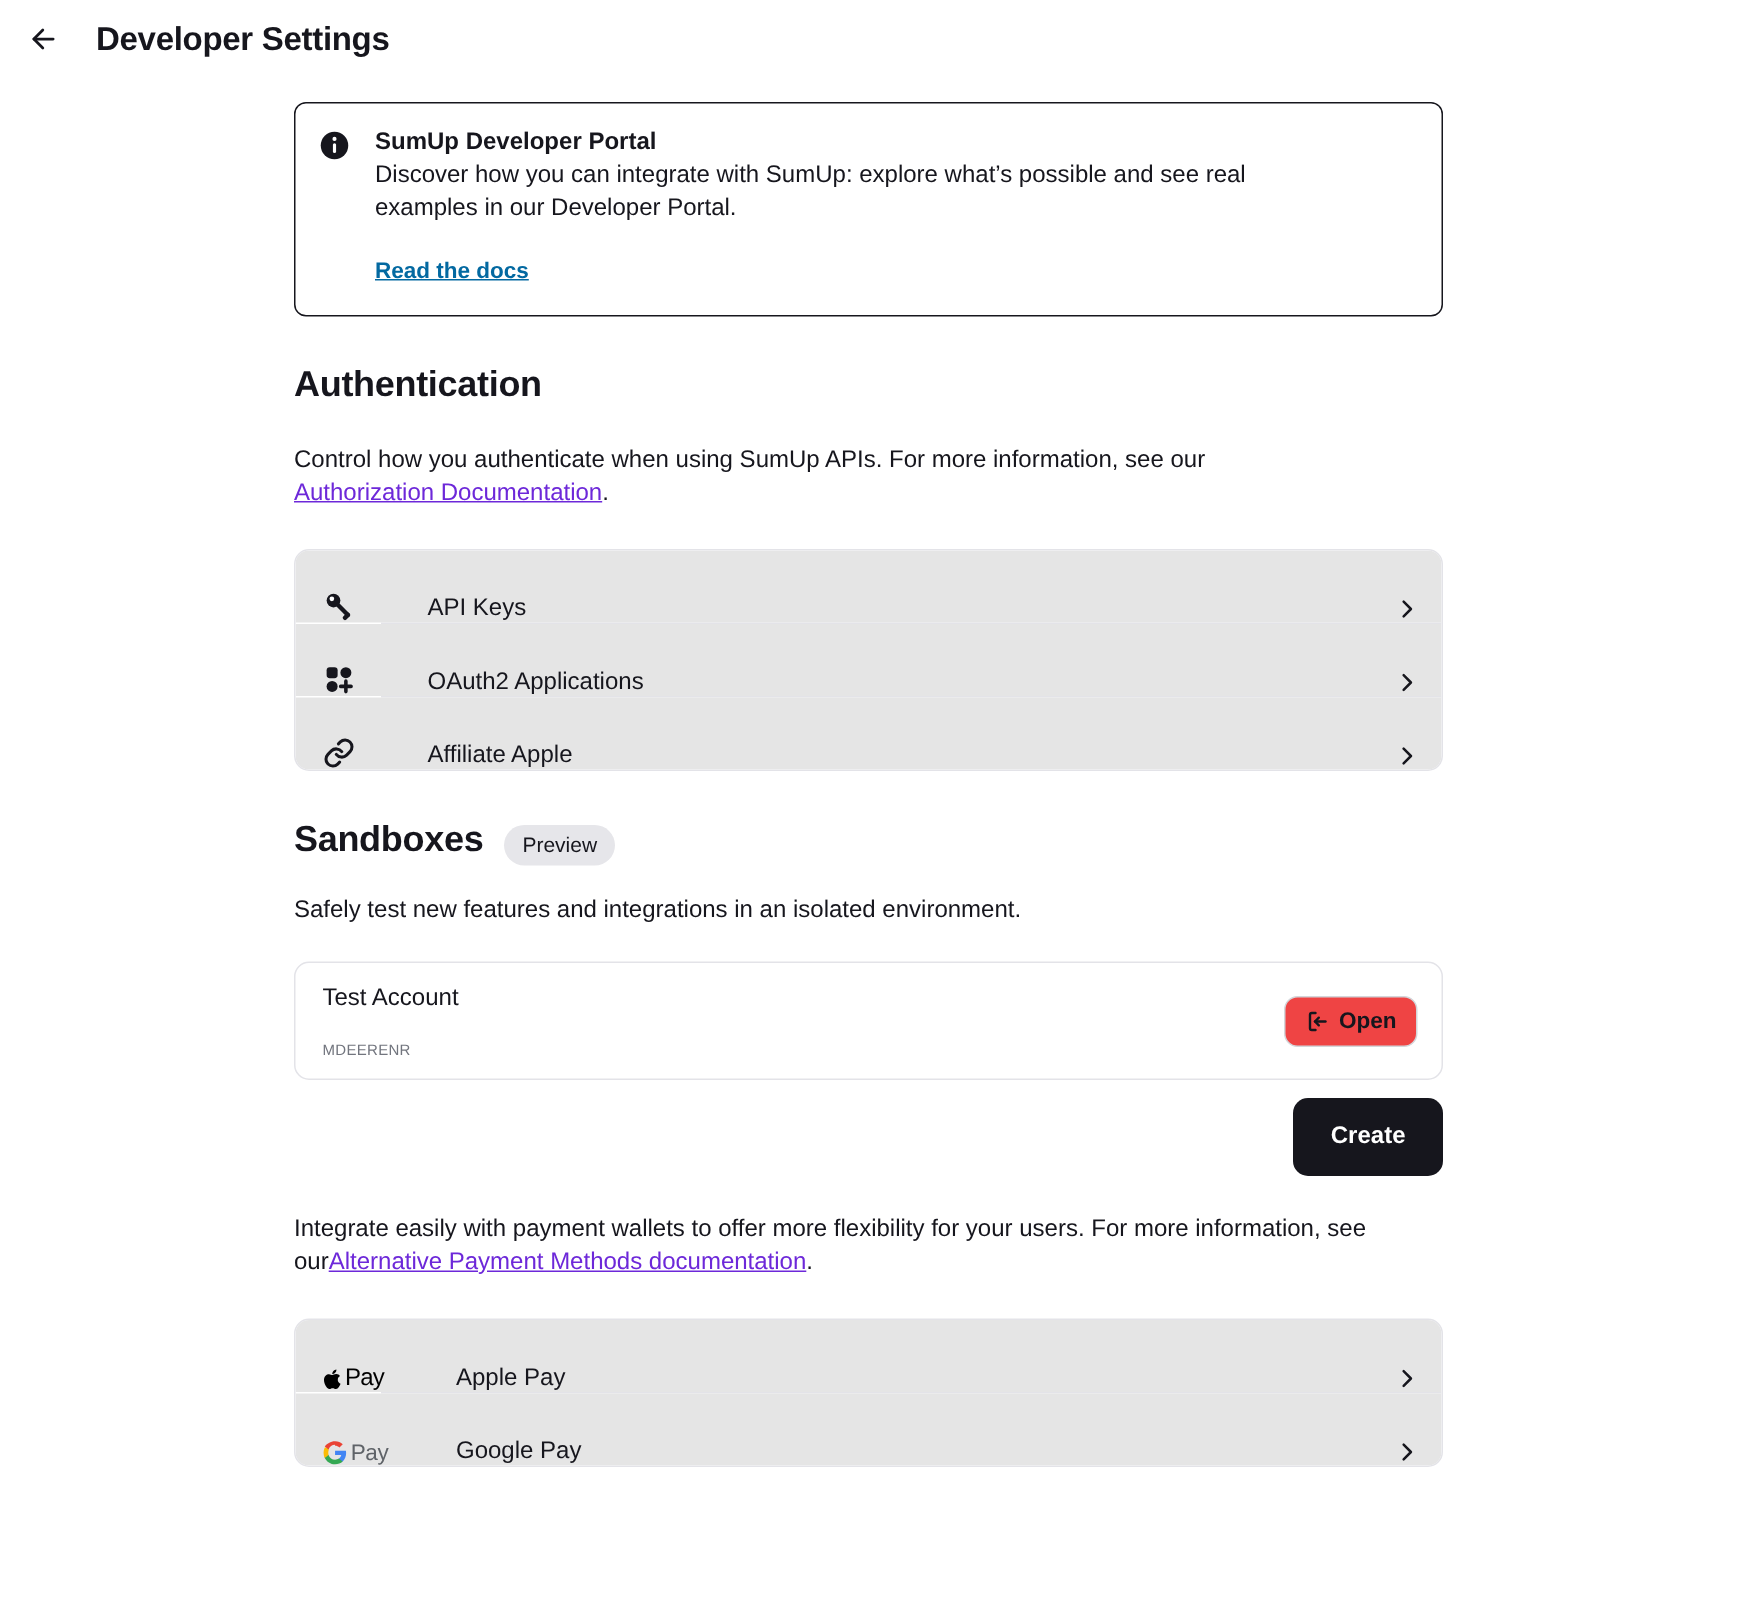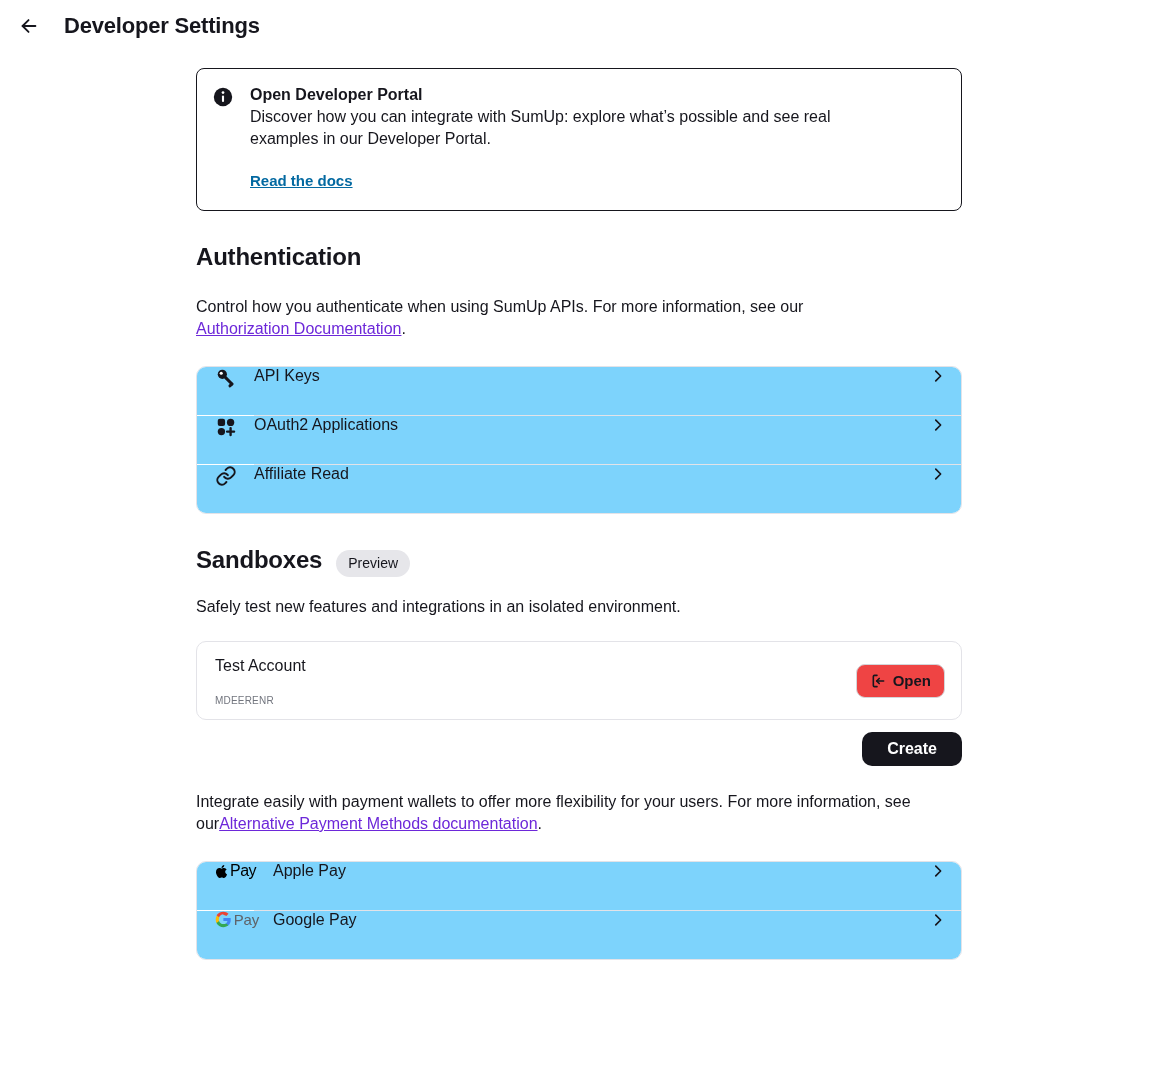--- a/index.html
+++ b/index.html
@@ -33,21 +33,21 @@
   }
 
   h2.section { font-size:24px; font-weight:700; margin:32px 0 0; letter-spacing:-0.2px; }
   .para { font-size:16px; line-height:22px; margin:25px 0 0; }
   .inline-link { color:#6d28d9; text-decoration:underline; cursor:pointer; }
   .para-auth { max-width:645px; }
   .para-wallets { max-width:750px; }
 
   
   .list-card { border:1px solid #e3e3e8; border-radius:10px; margin-top:26px; overflow:hidden; background:#fff; }
-  .list-row { display:flex; align-items:flex-start; height:48px; padding:0 14px 0 18px; cursor:pointer; background:#7dd3fc; }
+  .list-row { display:flex; align-items:flex-end; height:48px; padding:0 14px 0 18px; cursor:pointer; background:#e5e5e5;gap:31px; }
   .row-icon { width:22px; height:22px; flex:none; margin-right:17px; color:#16161d; display:flex; }
   .row-label { font-size:16px; flex:1; color:#16161d; }
   .chevron { width:18px; height:18px; flex:none; color:#16161d; }
   .divider { height:1px; background:#e3e3e8; margin-left:57px; }
 
   
   .heading-row { display:flex; align-items:center; gap:14px; margin-top:32px; }
   .heading-row h2 { margin:0; }
   .badge {
     background:#e6e6ea; color:#16161d; font-size:14px; line-height:1;
@@ -60,21 +60,21 @@
   .account-name { font-size:16px; line-height:22px;text-align:center; }
   .account-code { font-size:10px; color:#72757e; margin-top:18px; letter-spacing:0.2px; }
   .open-btn {
     display:inline-flex; align-items:center; gap:7px; height:34px; padding:0 13px;
     background:#ef4444; border:1px solid #d3d6da; border-radius:9px; cursor:pointer;
     font-family:"Liberation Sans",sans-serif; font-size:15px; font-weight:700; color:#16161d;
   }
   .open-icon { width:16px; height:16px; color:#16161d; }
   .create-row { display:flex; justify-content:flex-end; margin-top:12px; }
   .create-btn {
-    background:#16161d; color:#fff; border:none; border-radius:10px; height:34px;
+    background:#16161d; color:#fff; border:none; border-radius:10px; height:52px;
     padding:0 25px; font-family:"Liberation Sans",sans-serif; font-size:16px; font-weight:700; cursor:pointer;
   }
 
   
   .wallet-logo { width:44px; flex:none; margin-right:14px; display:flex; align-items:center; gap:2px; }
   .applepay-text { font-size:16px; font-weight:500; letter-spacing:-0.5px; color:#000; }
   .gpay-text { font-size:15px; color:#5f6368; letter-spacing:-0.2px; }
 </style>
 </head>
 <body>
@@ -95,21 +95,21 @@
 
   <div class="info-box">
     <span class="info-icon">
       <svg width="22" height="22" viewBox="0 0 24 24">
           <circle cx="12" cy="12" r="10" fill="currentColor"></circle>
           <rect x="10.85" y="10.3" width="2.3" height="7.2" rx="1.15" fill="#fff"></rect>
           <circle cx="12" cy="7.2" r="1.5" fill="#fff"></circle>
         </svg>
     </span>
     <div class="info-text">
-      <div class="info-title">Open Developer Portal</div>
+      <div class="info-title">SumUp Developer Portal</div>
       <p class="info-body">Discover how you can integrate with SumUp: explore what’s possible and see real examples in our Developer Portal.</p>
       <a class="info-link">Read the docs</a>
     </div>
   </div>
 
   <h2 class="section">Authentication</h2>
   <p class="para para-auth"><span>Control how you authenticate when using SumUp APIs. For more information, see our </span><a class="inline-link">Authorization Documentation</a><span>.</span></p>
 
   <div class="list-card">
     <div class="list-row">
@@ -146,21 +146,21 @@
       </span>
     </div>
     <div class="divider"></div>
     <div class="list-row">
       <span class="row-icon">
         <svg width="22" height="22" viewBox="0 0 24 24" fill="none" stroke="currentColor" stroke-width="2.2" stroke-linecap="round" stroke-linejoin="round">
             <path d="M10 13a5 5 0 0 0 7.54.54l2.5-2.5a5 5 0 0 0-7.07-7.07l-1.4 1.4"></path>
             <path d="M14 11a5 5 0 0 0-7.54-.54l-2.5 2.5a5 5 0 0 0 7.07 7.07l1.4-1.4"></path>
           </svg>
       </span>
-      <span class="row-label">Affiliate Read</span>
+      <span class="row-label">Affiliate Apple</span>
       <span class="chevron">
         <svg width="18" height="18" viewBox="0 0 24 24" fill="none" stroke="currentColor" stroke-width="2.2" stroke-linecap="round" stroke-linejoin="round">
             <path d="M9 5.5 15.5 12 9 18.5"></path>
           </svg>
       </span>
     </div>
   </div>
 
   <div class="heading-row">
     <h2 class="section">Sandboxes</h2>

